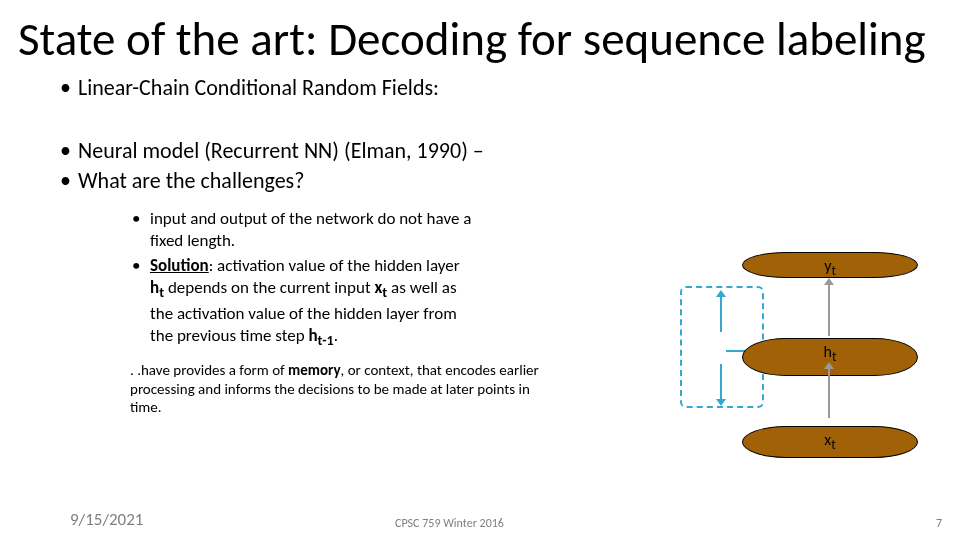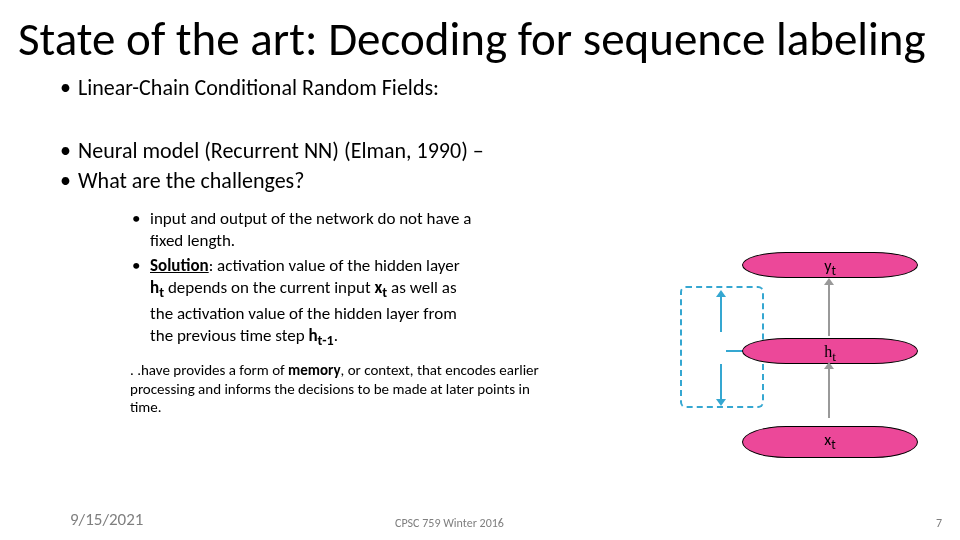--- a/index.html
+++ b/index.html
@@ -100,24 +100,24 @@
     top: 248px;
     width: 320px;
     height: 200px;
   }
   .obl {
     position: absolute;
     border: 1px solid #000;
     border-radius: 50% / 100%;
     text-align: center;
     font-size: 16px;
-    background: #ec4899;
+    background: #a16207;
   }
   .obl.y { top: 4px; left: 140px; width: 176px; height: 26px; line-height: 26px; }
-  .obl.h { top: 90px; left: 140px; width: 176px; height: 26px; line-height: 26px; font-family: Liberation Serif, serif; }
+  .obl.h { top: 90px; left: 140px; width: 176px; height: 38px; line-height: 26px; }
   .obl.x { top: 178px; left: 140px; width: 176px; height: 32px; line-height: 26px; }
   .dashbox {
     position: absolute;
     top: 38px;
     left: 78px;
     width: 84px;
     height: 122px;
     border: 2px dashed #35a7d1;
     border-radius: 6px;
   }

